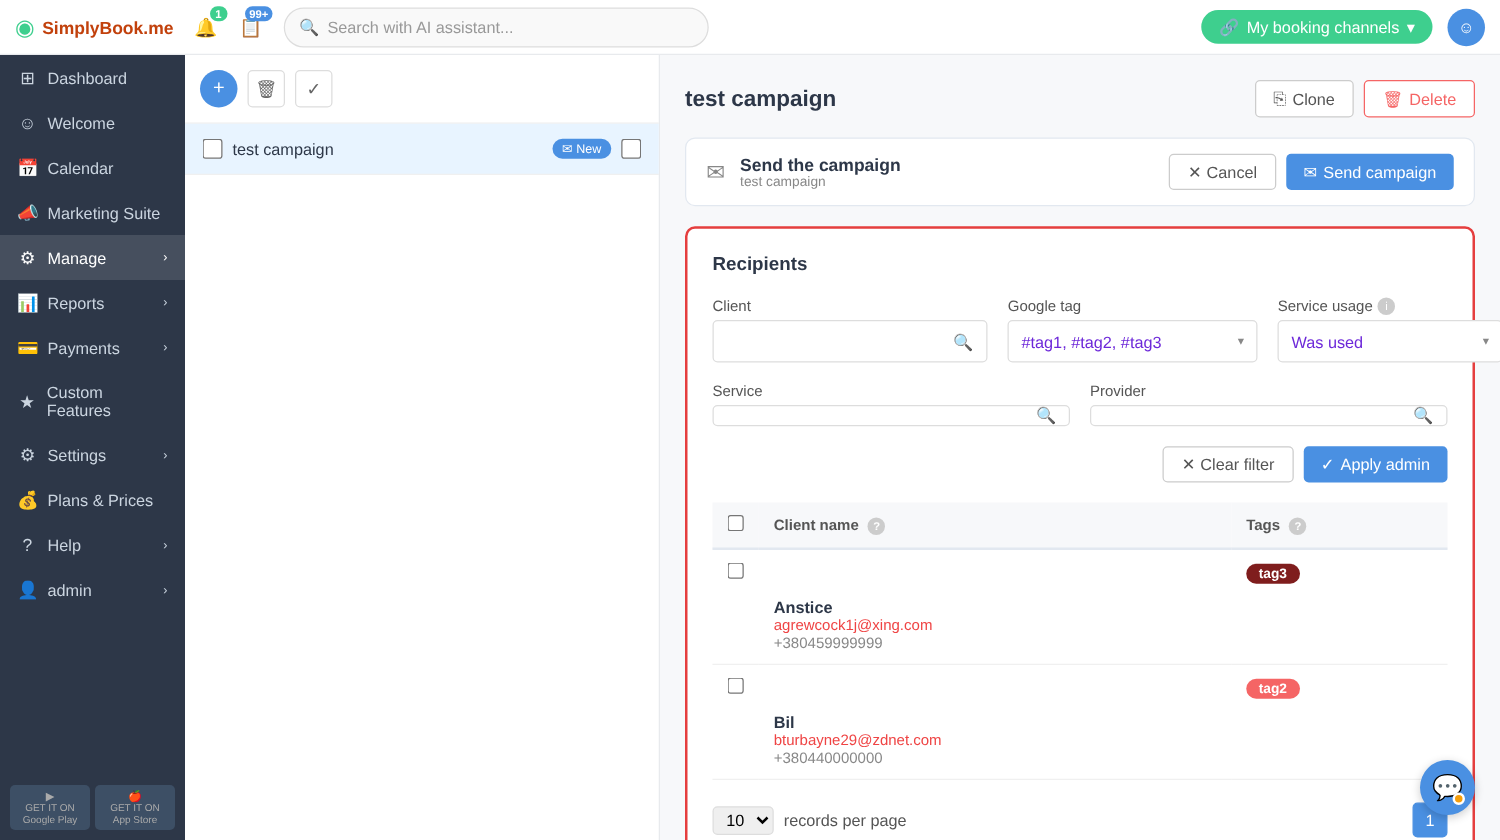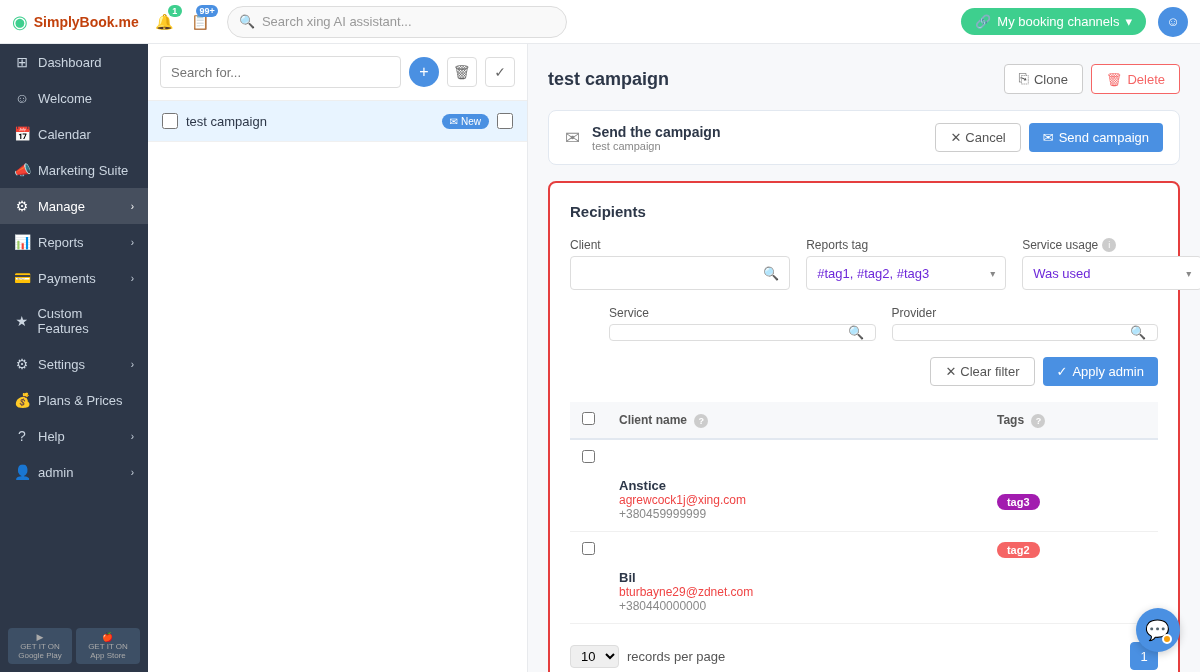--- a/index.html
+++ b/index.html
@@ -214,21 +214,21 @@
       display: flex; align-items: center; gap: 6px; background: #fff; cursor: pointer; min-width: 200px;
     }
     .select-value { flex: 1; font-size: 13px; color: #6d28d9; }
     .select-chevron { font-size: 10px; color: #888; }
     .filter-dropdown {
       height: 34px; border: 1px solid #ddd; border-radius: 4px; padding: 0 10px; font-size: 13px;
       display: flex; align-items: center; gap: 6px; background: #fff; cursor: pointer; min-width: 180px;
     }
 
     
-    .filter-row2 { display: flex; gap: 16px; margin-bottom: 16px; align-items: flex-end; margin-left: 39px; }
+    .filter-row2 { display: flex; gap: 16px; margin-bottom: 16px; align-items: flex-end; }
     .filter-input-wide {
       height: 34px; border: 1px solid #ddd; border-radius: 4px; padding: 0 10px; font-size: 13px;
       display: flex; align-items: center; gap: 6px; color: #999; background: #fff; flex: 1;
     }
     .filter-input-wide input { border: none; outline: none; flex: 1; font-size: 13px; color: #333; background: transparent; }
 
     
     .filter-actions { display: flex; justify-content: flex-end; gap: 8px; margin-bottom: 16px; }
     .btn-clear { border: 1px solid #ccc; background: #fff; border-radius: 4px; padding: 6px 14px; font-size: 13px; cursor: pointer; color: #555; display: flex; align-items: center; gap: 4px; }
     .btn-apply { border: none; background: #4a90e2; color: #fff; border-radius: 4px; padding: 6px 14px; font-size: 13px; cursor: pointer; display: flex; align-items: center; gap: 5px; }
@@ -238,21 +238,21 @@
     .recipients-table th {
       text-align: left; padding: 10px 12px; font-size: 12px; font-weight: 600; color: #555;
       border-bottom: 2px solid #e2e8f0; background: #f7f8fa;
     }
     .recipients-table td { padding: 10px 12px; border-bottom: 1px solid #f0f0f0; font-size: 13px; vertical-align: top; }
     .th-check { width: 30px; }
     .client-name { font-weight: 600; color: #2d3748; margin-top: 28px; }
     .client-email { color: #ef4444; font-size: 12px; }
     .client-phone { color: #888; font-size: 12px; }
     .tag { display: inline-block; padding: 2px 10px; border-radius: 10px; font-size: 11px; font-weight: 600; color: #fff; }
-    .tag-orange { background: #a21caf; margin-top: 44px; }
+    .tag-orange { background: #7f1d1d; }
     .tag-red { background: #f56565; }
     .tag-teal { background: #38b2ac; }
 
     
     .pagination-bar {
       display: flex; align-items: center; gap: 8px; padding: 10px 0; font-size: 13px; color: #555; margin-top: 8px;
     }
     .per-page-select { border: 1px solid #ddd; border-radius: 4px; padding: 2px 6px; font-size: 13px; cursor: pointer; }
     .page-btn { width: 28px; height: 28px; border: 1px solid #ddd; border-radius: 4px; background: #fff; cursor: pointer; display: flex; align-items: center; justify-content: center; font-size: 13px; }
     .page-btn.active { background: #4a90e2; color: #fff; border-color: #4a90e2; }
@@ -279,21 +279,21 @@
       🔔
       <span class="badge badge-green">1</span>
     </button>
     <button class="nav-icon-btn">
       📋
       <span class="badge badge-blue">99+</span>
     </button>
   </div>
   <div class="search-bar">
     <span>🔍</span>
-    <span>Search xing AI assistant...</span>
+    <span>Search with AI assistant...</span>
   </div>
   <button class="booking-btn">
     <span>🔗</span>
     <span>My booking channels</span>
     <span>▾</span>
   </button>
   <button class="avatar-btn">
     <span>☺</span>
   </button>
 </div>
@@ -366,21 +366,20 @@
         <div style="font-size:8px;white-space:pre-line;">GET IT ON
 App Store</div>
       </button>
     </div>
   </div>
 
   <div class="content-area">
 
     <div class="campaign-panel">
       <div class="campaign-search-bar">
-        <input class="camp-search-input" placeholder="Search for..." style="">
         <button class="icon-btn">
           <span>+</span>
         </button>
         <button class="icon-btn-outline">
           <span>🗑</span>
         </button>
         <button class="icon-btn-outline">
           <span>✓</span>
         </button>
       </div>
@@ -437,21 +436,21 @@
             <div class="filter-label">
               <span>Client</span>
             </div>
             <div class="filter-input" style="min-width:200px;">
               <input type="text" style="border: none; outline: none; flex: 1 1 0%; font-size: 13px; background: transparent;">
               <span style="color:#aaa;">🔍</span>
             </div>
           </div>
           <div class="filter-group">
             <div class="filter-label">
-              <span>Reports tag</span>
+              <span>Google tag</span>
             </div>
             <div class="filter-select">
               <span class="select-value">#tag1, #tag2, #tag3</span>
               <span class="select-chevron">▾</span>
             </div>
           </div>
           <div class="filter-group">
             <div class="filter-label">
               <span>Service usage</span>
               <span class="info-icon">i</span>

